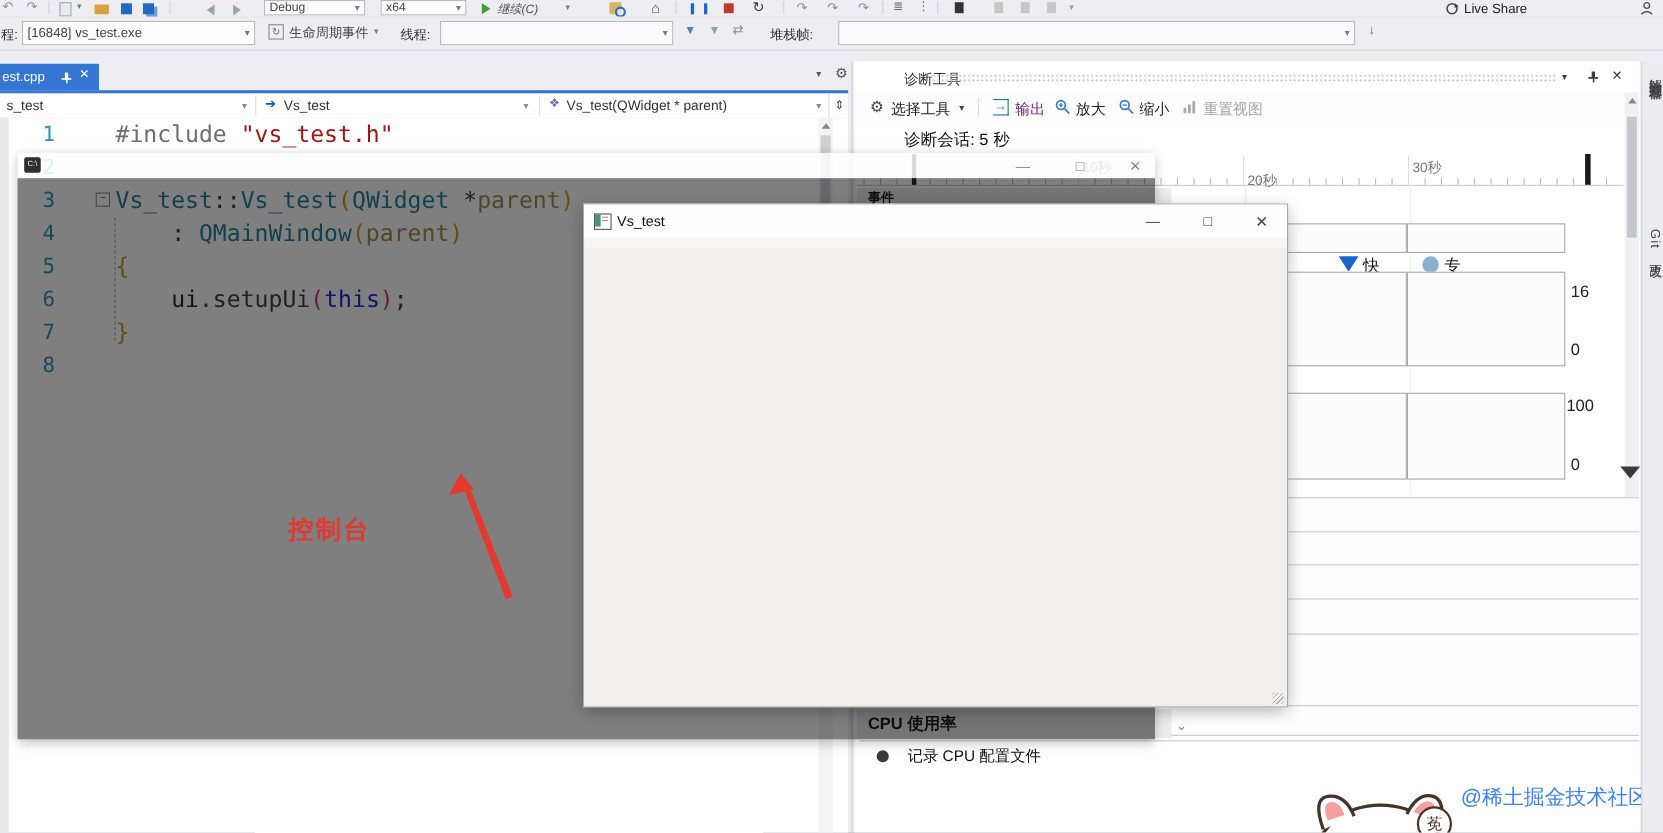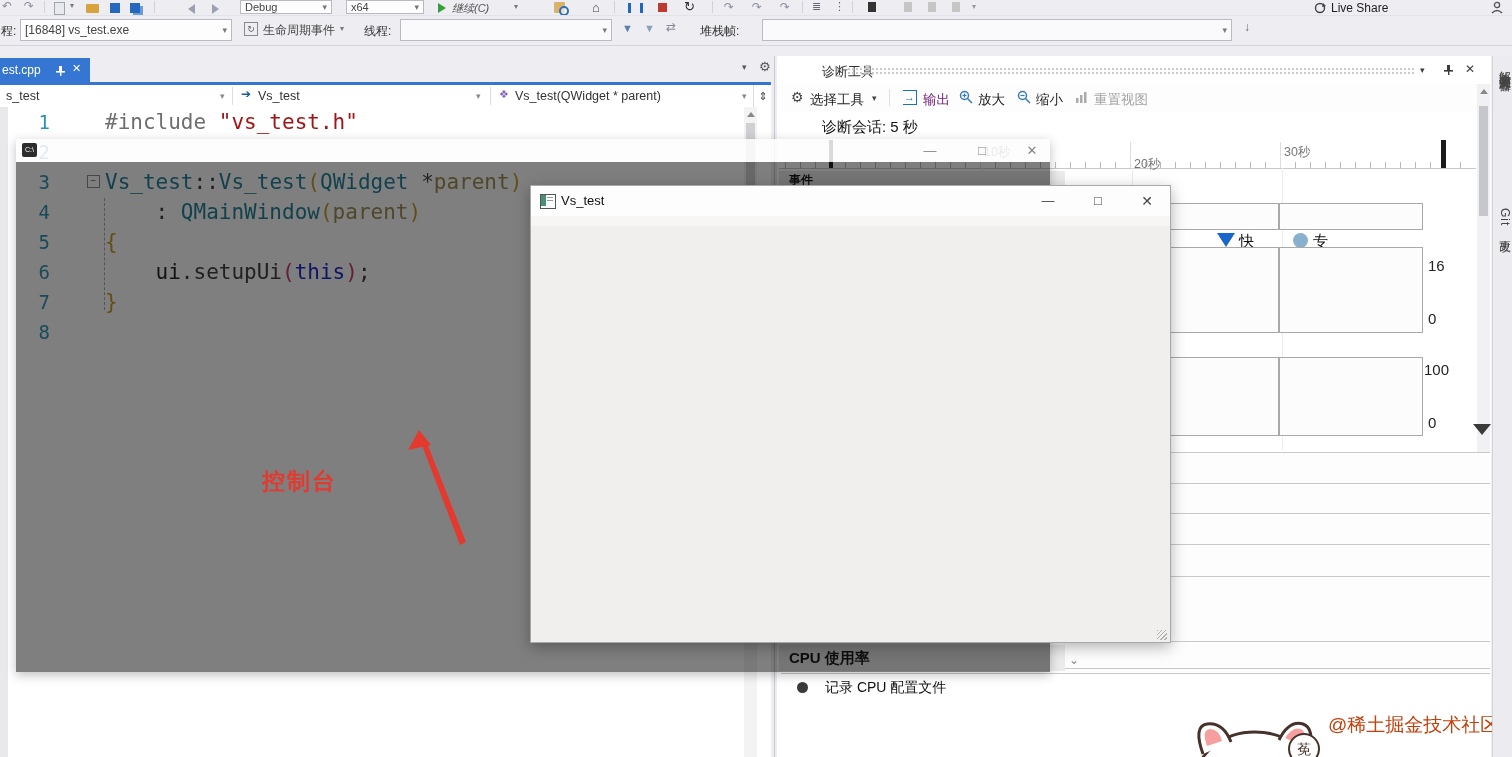--- a/index.html
+++ b/index.html
@@ -337,21 +337,21 @@
     <div class="abs" style="left:2px;top:589px;width:286px;height:26px;background:#ebebeb;">
       <span class="abs" style="left:10px;top:4px;font-size:15px;font-weight:bold;color:#111;">CPU 使用率</span>
     </div>
     <span class="abs icon" style="left:292px;top:598px;font-size:12px;color:#888;">⌄</span>
 
     <div class="abs" style="left:20px;top:621px;height:22px;">
       <span class="abs" style="left:0;top:5px;width:11px;height:11px;border-radius:50%;background:#3a3a3a;"></span>
       <span class="abs" style="left:28px;top:2px;font-size:14px;color:#111;white-space:nowrap;">记录 CPU 配置文件</span>
     </div>
 
-    <span class="abs" style="left:551px;top:656px;font-size:19px;color:#c2410c;white-space:nowrap;">@稀土掘金技术社区</span>
+    <span class="abs" style="left:551px;top:656px;font-size:19px;color:#3b82f6;white-space:nowrap;">@稀土掘金技术社区</span>
     <svg width="150" height="39" style="position:absolute;left:406px;top:662px;">
       <ellipse cx="72" cy="60" rx="58" ry="46" fill="#fff" stroke="#46322a" stroke-width="3"></ellipse>
       <path d="M20 36 Q10 8 24 6 Q40 4 48 24" fill="#fff" stroke="#46322a" stroke-width="3" stroke-linejoin="round"></path>
       <path d="M96 22 Q106 2 120 6 Q132 10 126 36" fill="#fff" stroke="#46322a" stroke-width="3" stroke-linejoin="round"></path>
       <path d="M24 28 Q18 12 27 11 Q36 11 39 23 Z" fill="#f59f9f"></path>
       <path d="M102 20 Q110 8 118 11 Q124 14 120 28 Z" fill="#f59f9f"></path>
     </svg>
     <div class="abs" style="left:511px;top:677px;width:28px;height:28px;border:2px solid #46322a;border-radius:50%;background:#fff;text-align:center;line-height:28px;font-size:14px;color:#46322a;">莬</div>
   </div>
 

